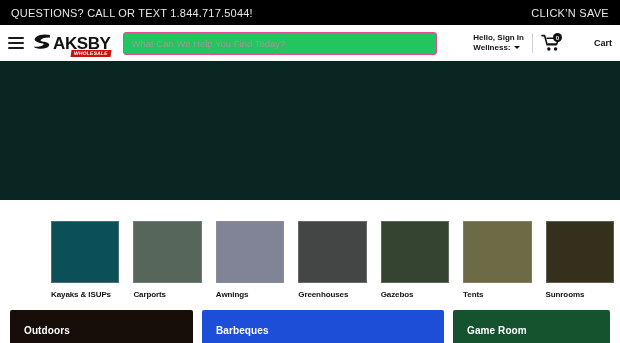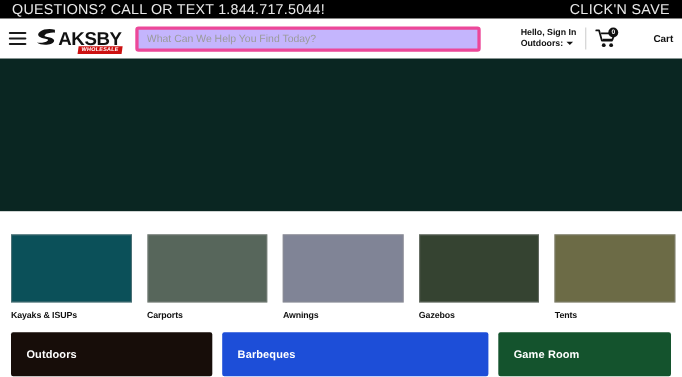--- a/index.html
+++ b/index.html
@@ -10,29 +10,29 @@
     width: 620px;
     height: 343px;
     overflow: hidden;
     background: #ffffff;
     font-family: "Liberation Sans", sans-serif;
     -webkit-font-smoothing: antialiased;
   }
 
   
   .announce-bar {
-    height: 17px;
+    height: 25px;
     background: #000000;
     color: #e8e8e8;
     display: flex;
     align-items: center;
     justify-content: space-between;
     padding: 0 11px;
     box-sizing: border-box;
-    font-size: 13px;
+    font-size: 11px;
     letter-spacing: 0.2px;
   }
   .announce-phone { white-space: nowrap; }
   .announce-promo { white-space: nowrap; letter-spacing: 0.3px; }
 
   
   .site-header {
     height: 36px;
     background: #ffffff;
     display: flex;
@@ -107,23 +107,23 @@
   .search-wrap {
     flex: 1 1 auto;
     display: flex;
     align-items: center;
     margin-right: 10px;
   }
   .search-input {
     width: 100%;
     height: 23px;
     box-sizing: border-box;
-    border: 3px solid #ec4899;
+    border: 1px solid #ec4899;
     border-radius: 3px;
-    background: #c4b5fd;
+    background: #22c55e;
     font-size: 9.5px;
     color: #333333;
     padding: 0 8px;
     font-family: "Liberation Sans", sans-serif;
     outline: none;
   }
   .search-input::placeholder { color: #9b9b9b; }
 
   
   .header-right {
@@ -191,20 +191,21 @@
     background: #0a2622;
     width: 100%;
   }
 
   
   .tiles-row {
     display: flex;
     padding: 21px 6px 0 10px;
     box-sizing: border-box;
     gap: 14px;
+    margin-left: 41px;
   }
   .tile {
     flex: 1 1 0;
     display: flex;
     flex-direction: column;
     align-items: flex-start;
     cursor: pointer;
   }
   .tile-swatch {
     width: 100%;
@@ -276,21 +277,21 @@
   </div>
 
   <div class="search-wrap">
     <input class="search-input" type="text" placeholder="What Can We Help You Find Today?" style="">
   </div>
 
   <div class="header-right">
     <div class="account">
       <span class="account-row">Hello, Sign In</span>
       <span class="account-row">
-        <span>Outdoors:</span>
+        <span>Wellness:</span>
         <i class="chev"></i>
       </span>
     </div>
 
     <div class="header-divider"></div>
 
     <div class="cart">
       <div class="cart-icon-wrap">
         <svg width="20" height="18" viewBox="0 0 24 22">
           <path d="M1 2 h3.2 l3.1 11.2 h11.2" fill="none" stroke="#111111" stroke-width="2" stroke-linecap="round" stroke-linejoin="round"></path>
@@ -317,32 +318,40 @@
   <div class="tile">
     <div class="tile-swatch" style="background: rgb(87, 102, 91);"></div>
     <div class="tile-label">Carports</div>
   </div>
 
   <div class="tile">
     <div class="tile-swatch" style="background: rgb(128, 132, 150);"></div>
     <div class="tile-label">Awnings</div>
   </div>
 
+  <div class="tile">
+    <div class="tile-swatch" style="background: rgb(68, 69, 69);"></div>
+    <div class="tile-label">Greenhouses</div>
+  </div>
 
 
   <div class="tile">
     <div class="tile-swatch" style="background: rgb(53, 67, 49);"></div>
     <div class="tile-label">Gazebos</div>
   </div>
 
   <div class="tile">
     <div class="tile-swatch" style="background: rgb(108, 107, 70);"></div>
     <div class="tile-label">Tents</div>
   </div>
 
+  <div class="tile">
+    <div class="tile-swatch" style="background: rgb(53, 48, 28);"></div>
+    <div class="tile-label">Sunrooms</div>
+  </div>
 </div>
 
 <div class="panels-row">
   <div class="panel panel-outdoors" style="background: rgb(23, 13, 9);">
     <span class="panel-title">Outdoors</span>
   </div>
   <div class="panel panel-barbeques" style="background: #1d4ed8;">
     <span class="panel-title">Barbeques</span>
   </div>
   <div class="panel panel-gameroom" style="background: #14532d;">

